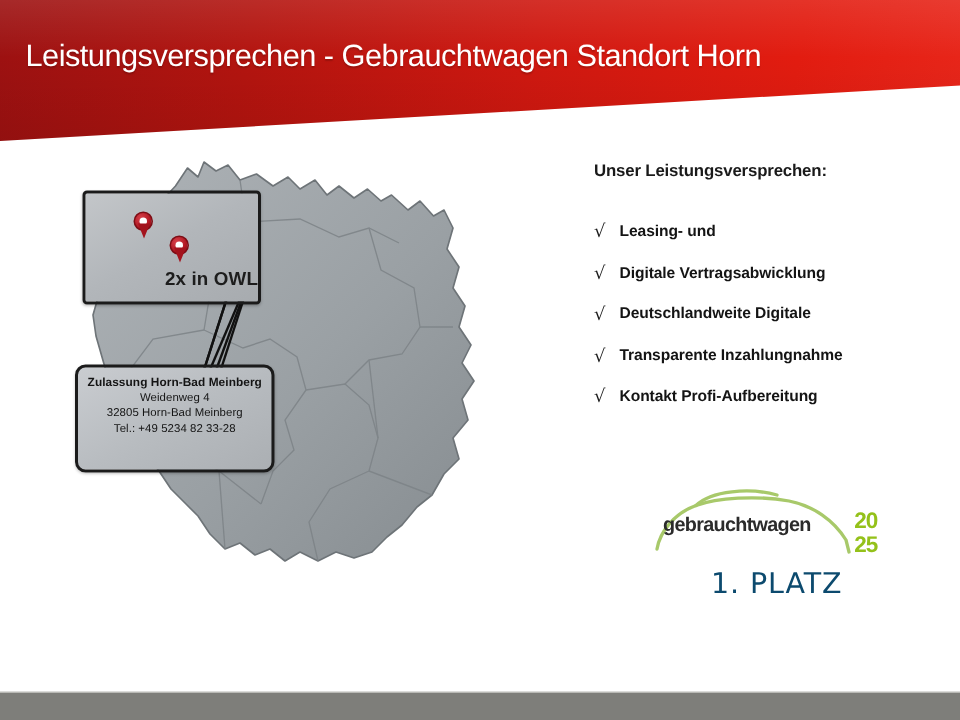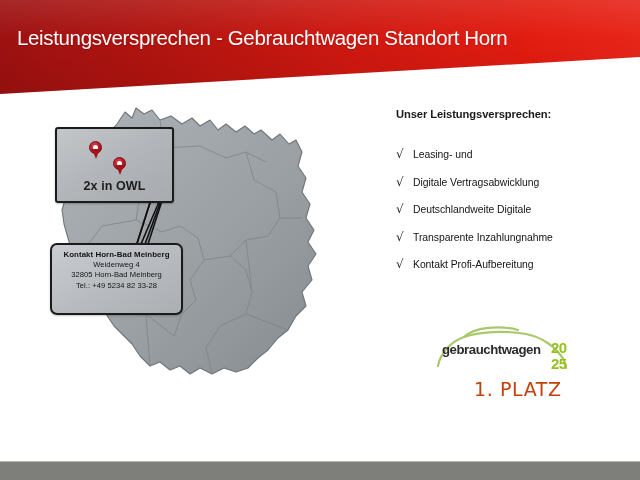--- a/index.html
+++ b/index.html
@@ -38,21 +38,21 @@
   #map-svg{position:absolute;left:0;top:0;}
 
   
   #owl-box{
     position:absolute;left:55px;top:127px;width:115px;height:72px;
     background:linear-gradient(150deg,#c3c6c9 0%,#b2b6ba 48%,#a7abaf 100%);
     border:2px solid #1b1b1b;border-radius:3px;
     box-shadow:0 1px 2px rgba(0,0,0,.25);
   }
   #owl-label{
-    position:absolute;left:0;right:0;bottom:8px;text-align:center;
+    position:absolute;left:0;right:0;bottom:8px;text-align:right;
     font-size:12.5px;font-weight:bold;color:#1d1d1d;letter-spacing:.1px;
   }
   .pin{position:absolute;width:13px;height:18px;}
   .pin .head{
     position:absolute;left:0;top:0;width:13px;height:13px;border-radius:50%;
     background:radial-gradient(circle at 35% 30%,#d7404a 0%,#b01722 60%,#8c0e18 100%);
     border:1px solid #7d0d15;box-sizing:border-box;
   }
   .pin .dot{position:absolute;left:3.6px;top:3.6px;width:5px;height:5px;border-radius:50%;background:#fff;}
   .pin .tip{
@@ -81,40 +81,40 @@
   #promise{position:absolute;left:396px;top:108px;width:240px;}
   #promise-title{
     font-size:11.2px;font-weight:bold;color:#1a1a1a;margin-bottom:28px;letter-spacing:-0.1px;
   }
   .pitem{display:flex;align-items:flex-start;margin-bottom:14px;}
   .pitem .chk{
     flex:0 0 auto;width:17px;font-size:12px;color:#1a1a1a;line-height:13.5px;
     font-family:"DejaVu Sans",sans-serif;
   }
   .pitem .ptext{
-    font-size:10.4px;font-weight:normal;color:#141414;line-height:13.5px;letter-spacing:-0.05px;
-  }
-
-  
-  #award{position:absolute;left:430px;top:320px;width:160px;height:80px;}
+    font-size:10.4px;font-weight:bold;color:#141414;line-height:13.5px;letter-spacing:-0.05px;
+  }
+
+  
+  #award{position:absolute;left:430px;top:320px;width:160px;height:80px;text-align:right;}
   #award-arc{position:absolute;left:0;top:0;}
   #award-gebraucht{
     position:absolute;left:12px;top:22px;font-size:13.2px;font-weight:bold;color:#2b2b2b;
     letter-spacing:-0.45px;
   }
   #award-main{
     position:absolute;left:10px;top:30px;font-size:29px;font-weight:bold;color:#94c11a;
     letter-spacing:-1.2px;line-height:30px;
   }
   #award-year{
     position:absolute;left:121px;top:20px;width:34px;color:#94c11a;font-weight:bold;
     font-size:15px;line-height:15.5px;letter-spacing:-0.6px;
   }
   #award-platz{
-    position:absolute;left:44px;top:58px;font-size:19px;color:#c2410c;letter-spacing:.6px;
+    position:absolute;left:44px;top:58px;font-size:19px;color:#0c4a6e;letter-spacing:.6px;
     font-family:"DejaVu Sans",sans-serif;
   }
 
   
   #logos{position:absolute;left:0;top:405px;width:640px;height:57px;}
 
   
   #footer-bar{position:absolute;left:0;top:462px;width:640px;height:18px;background:#7e7e7a;}
   #footer-top-edge{position:absolute;left:0;top:461px;width:640px;height:1px;background:#b9b9b5;}
 </style>
@@ -193,21 +193,21 @@
     </div>
     <div class="pin" id="pin-b">
       <div class="head"></div>
       <div class="dot"></div>
       <div class="tip"></div>
     </div>
     <div id="owl-label">2x in OWL</div>
   </div>
 
   <div id="addr-box">
-    <div class="ln strong">Kontakt Horn-Bad Meinberg</div>
+    <div class="ln strong">Zulassung Horn-Bad Meinberg</div>
     <div class="ln">Weidenweg 4</div>
     <div class="ln">32805 Horn-Bad Meinberg</div>
     <div class="ln">Tel.: +49 5234 82 33-28</div>
   </div>
 
   <div id="promise">
     <div id="promise-title">Unser Leistungsversprechen:</div>
 
     <div class="pitem">
       <div class="chk">√</div>

